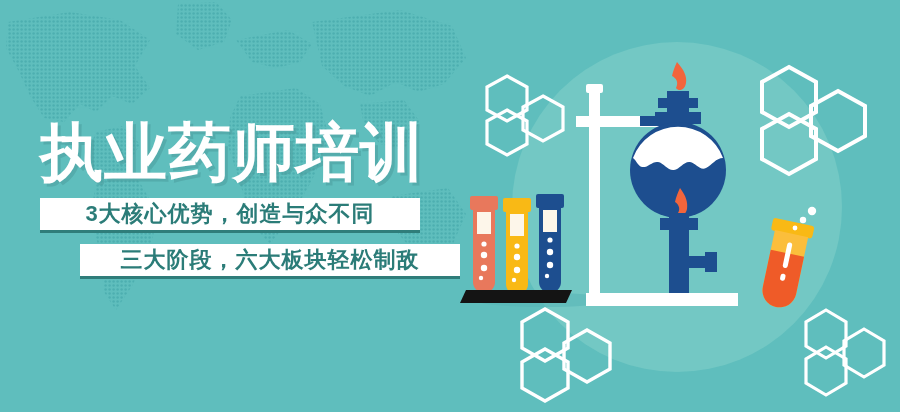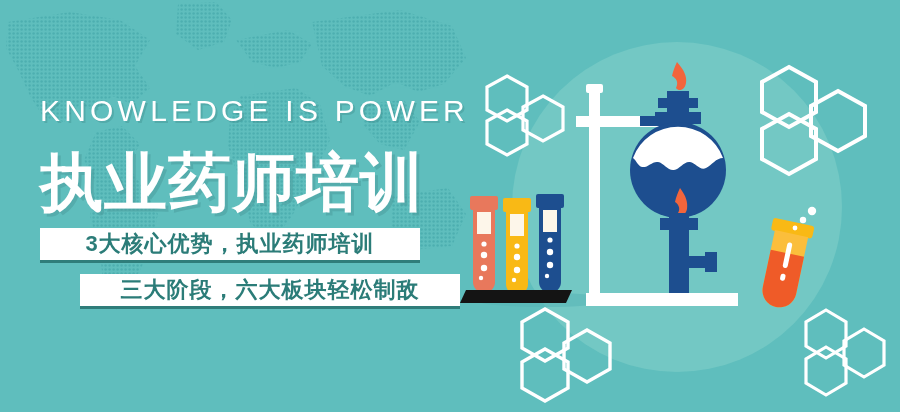--- a/index.html
+++ b/index.html
@@ -253,26 +253,25 @@
     </g>
 
     <g>
       <circle cx="812" cy="211" r="4.2" fill="#ffffff"></circle>
       <circle cx="803" cy="220" r="3.2" fill="#ffffff"></circle>
       <circle cx="795" cy="228" r="2.4" fill="#ffffff"></circle>
     </g>
   </svg>
 
   <div class="text-block">
-    <div class="eyebrow">KNOWLEDGE IS POWER</div>
 
     <div class="headline">执业药师培训</div>
 
     <div class="sub-box">
-      <span class="sub-text">3大核心优势，执业药师培训</span>
+      <span class="sub-text">3大核心优势，创造与众不同</span>
     </div>
 
     <div class="sub-box second">
       <span class="sub-text">三大阶段，六大板块轻松制敌</span>
     </div>
   </div>
 
 </div>
 
 </body></html>

